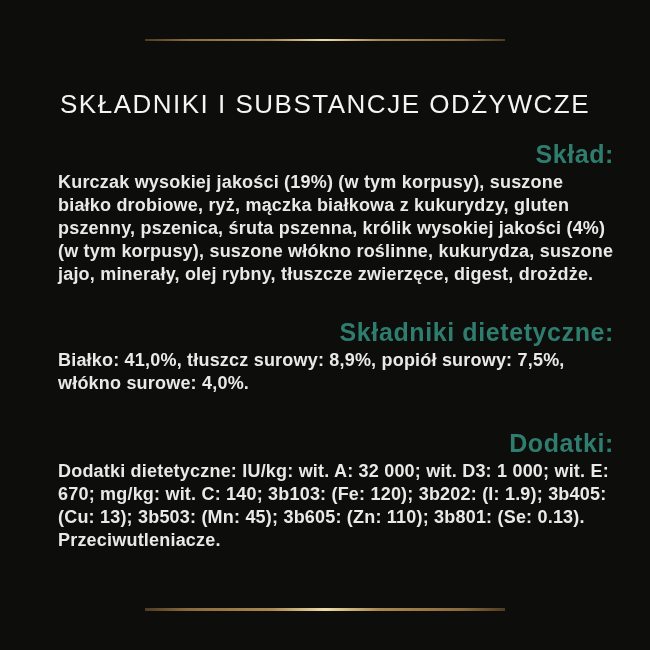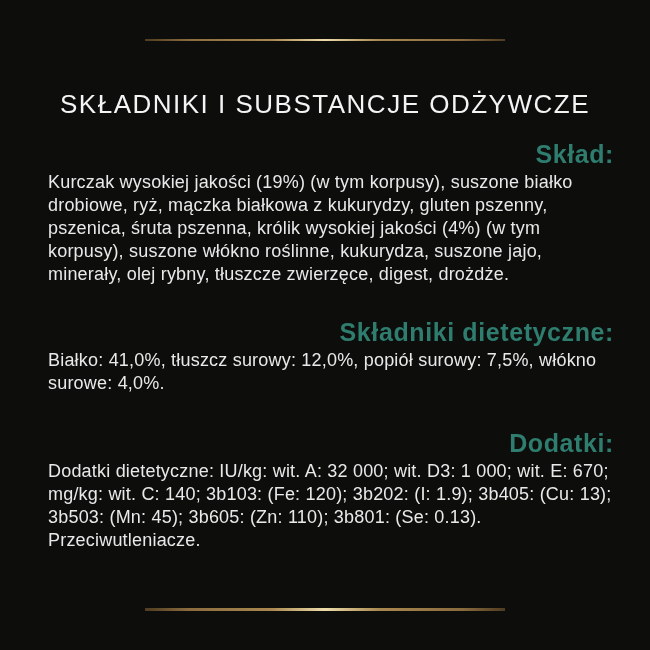--- a/index.html
+++ b/index.html
@@ -53,24 +53,24 @@
   .section-heading {
     margin: 0;
     color: #2e7d6e;
     font-size: 25px;
     font-weight: 600;
     letter-spacing: 0.6px;
     line-height: 30px;
     text-align: right;
   }
   .section-body {
-    margin: 2px 0 0 8px;
+    margin: 2px 0 0 18px;
     color: #e9e9e9;
     font-size: 18px;
-    font-weight: 400;
+    font-weight: 700;
     letter-spacing: 0.2px;
     line-height: 23px;
   }
   #section-sklad { top: 139px; }
   #section-analityczne { top: 317px; }
   #section-dodatki { top: 428px; }
 </style>
 </head>
 <body>
 
@@ -80,21 +80,21 @@
 
   <h1 class="page-title">SKŁADNIKI I SUBSTANCJE ODŻYWCZE</h1>
 
   <section class="section" id="section-sklad">
     <h2 class="section-heading">Skład:</h2>
     <p class="section-body">Kurczak wysokiej jakości (19%) (w tym korpusy), suszone białko drobiowe, ryż, mączka białkowa z kukurydzy, gluten pszenny, pszenica, śruta pszenna, królik wysokiej jakości (4%) (w tym korpusy), suszone włókno roślinne, kukurydza, suszone jajo, minerały, olej rybny, tłuszcze zwierzęce, digest, drożdże.</p>
   </section>
 
   <section class="section" id="section-analityczne">
     <h2 class="section-heading">Składniki dietetyczne:</h2>
-    <p class="section-body">Białko: 41,0%, tłuszcz surowy: 12,0%, popiół surowy: 7,5%, włókno surowe: 4,0%.</p>
+    <p class="section-body">Białko: 41,0%, tłuszcz surowy: 8,9%, popiół surowy: 7,5%, włókno surowe: 4,0%.</p>
   </section>
 
   <section class="section" id="section-dodatki">
     <h2 class="section-heading">Dodatki:</h2>
     <p class="section-body">Dodatki dietetyczne: IU/kg: wit. A: 32 000; wit. D3: 1 000; wit. E: 670; mg/kg: wit. C: 140; 3b103: (Fe: 120); 3b202: (I: 1.9); 3b405: (Cu: 13); 3b503: (Mn: 45); 3b605: (Zn: 110); 3b801: (Se: 0.13). Przeciwutleniacze.</p>
   </section>
 
   <div class="gold-divider bottom"></div>
 
 </div>

